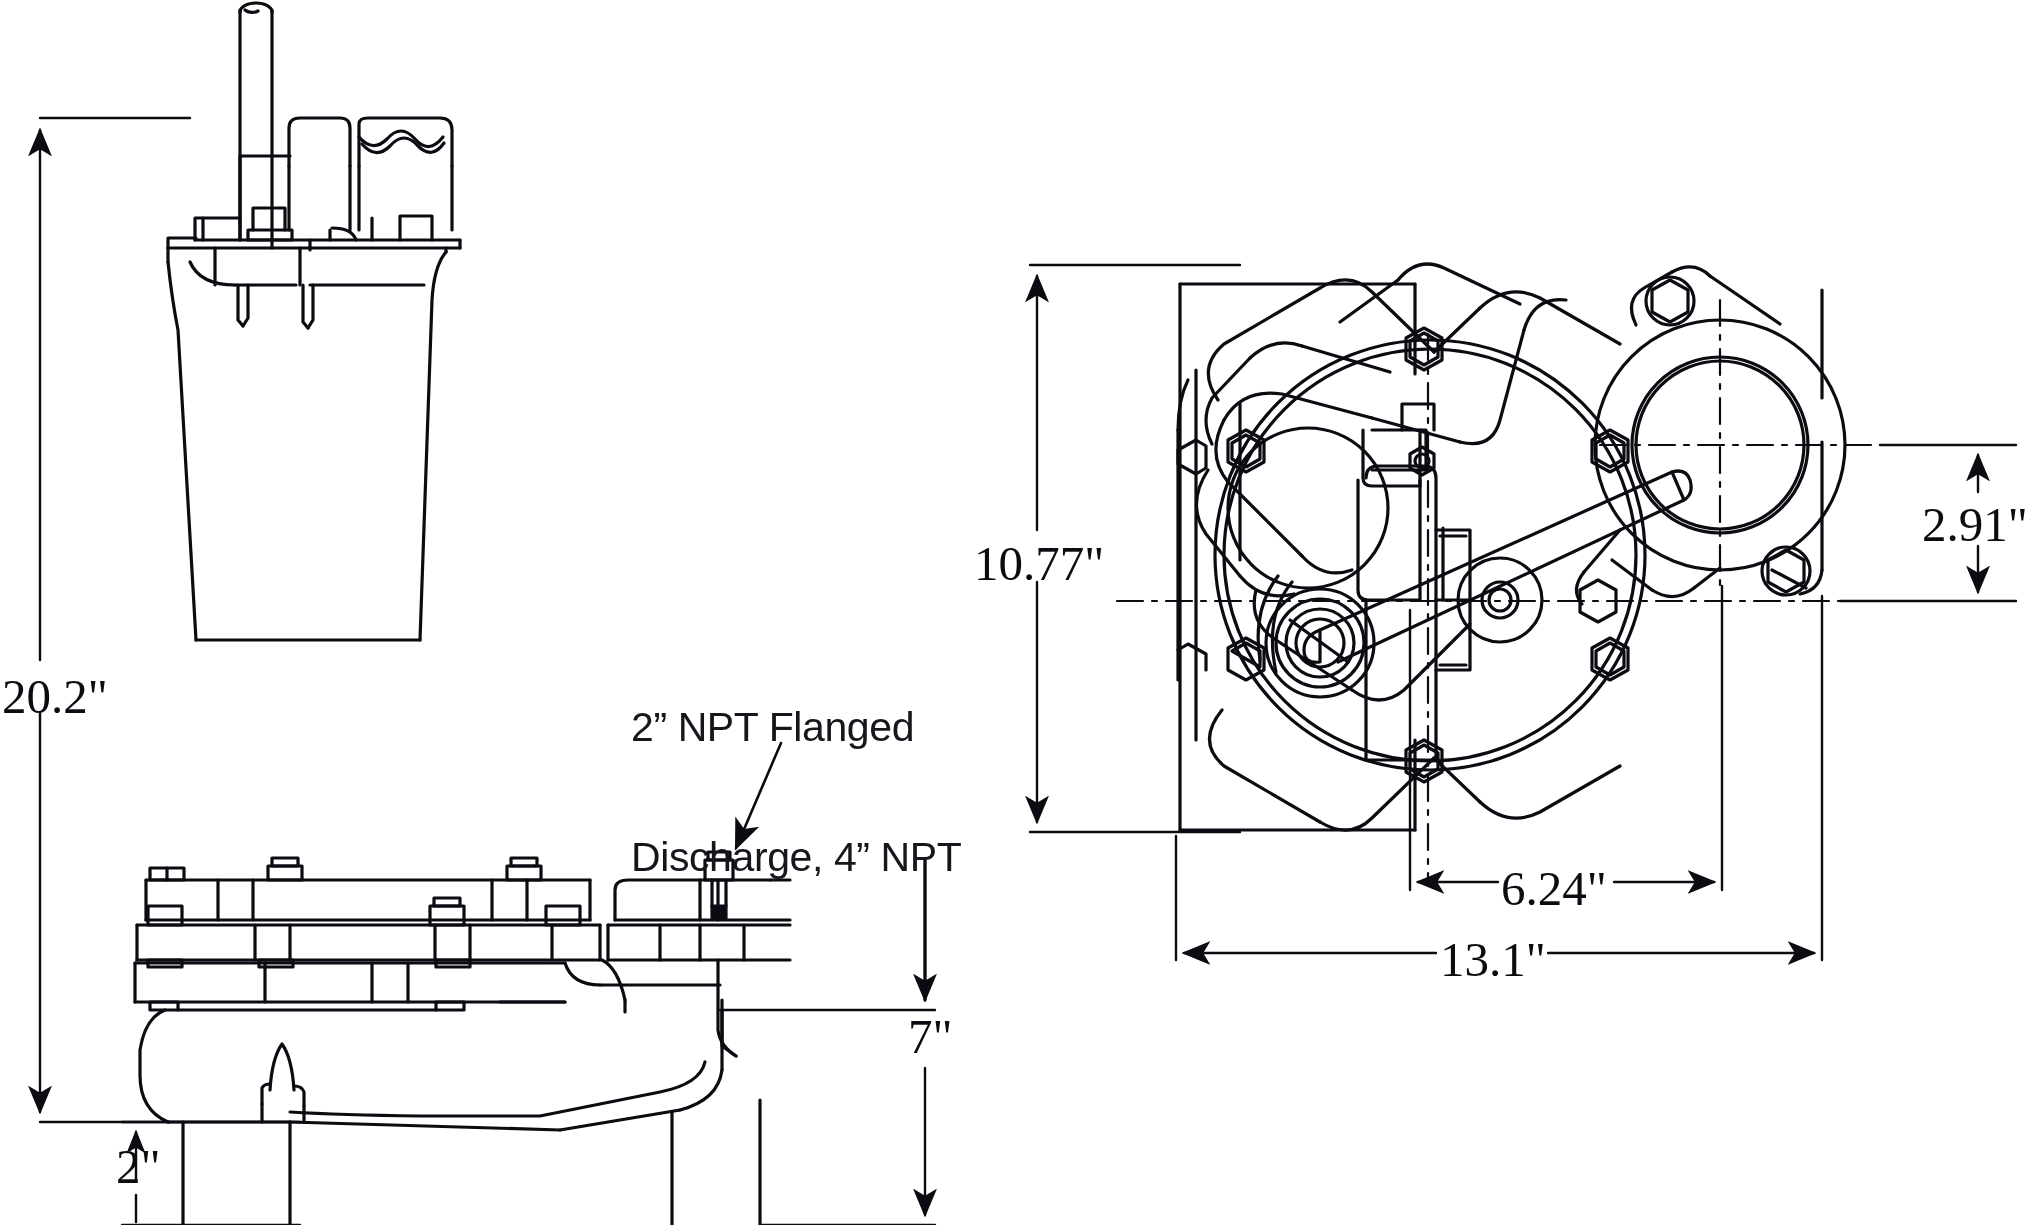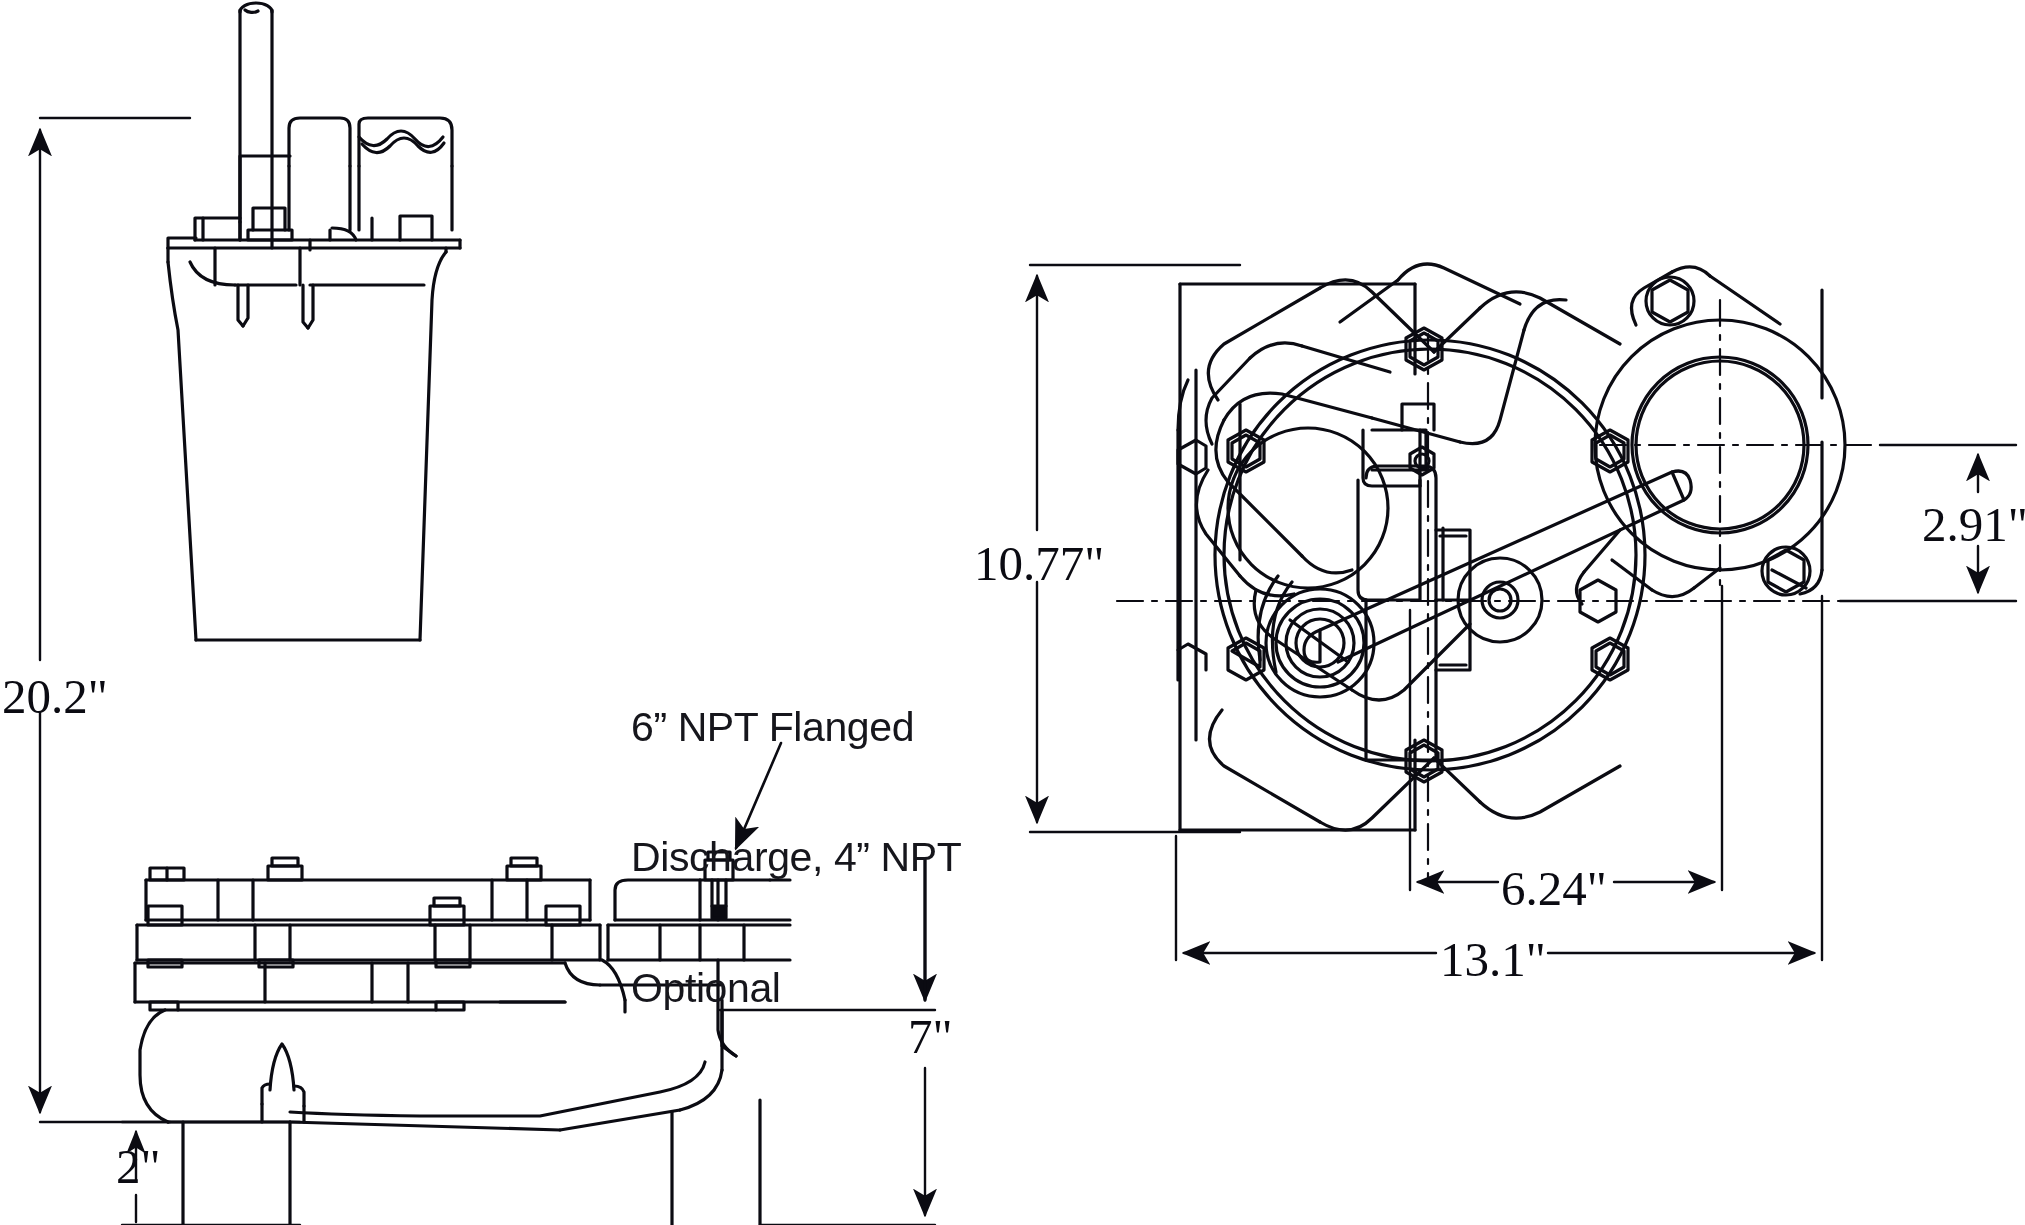--- a/index.html
+++ b/index.html
@@ -418,18 +418,17 @@
 
   <div class="dim-text t-202">20.2"</div>
   <div class="dim-text t-1077">10.77"</div>
   <div class="dim-text t-291">2.91"</div>
   <div class="dim-text t-624">6.24"</div>
   <div class="dim-text t-131">13.1"</div>
   <div class="dim-text t-7">7"</div>
   <div class="dim-text t-2">2"</div>
 
   <div class="note-text note-block">
-    <div>6” NPT Flanged</div>
+    <div>2” NPT Flanged</div>
     <div>Discharge, 4” NPT</div>
-    <div>Optional</div>
   </div>
 
 </div>
 
 </body></html>

